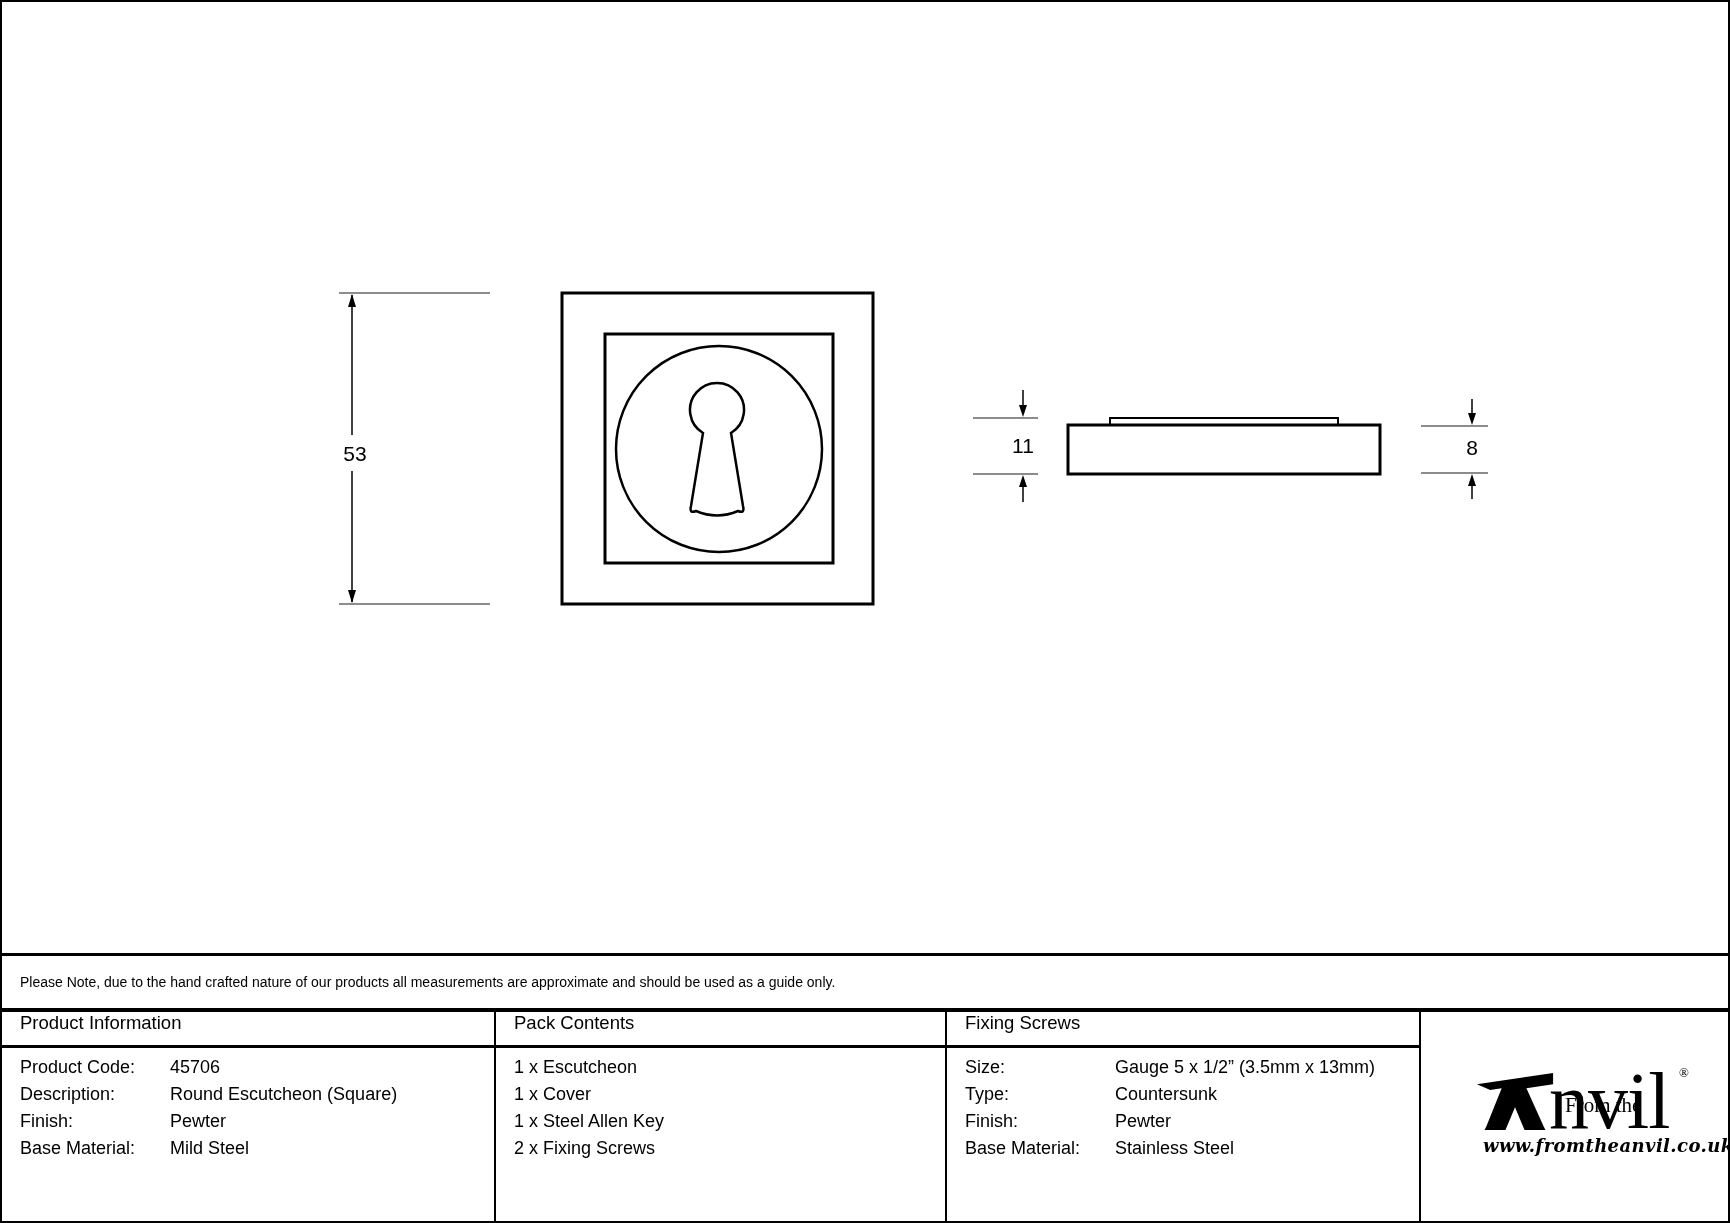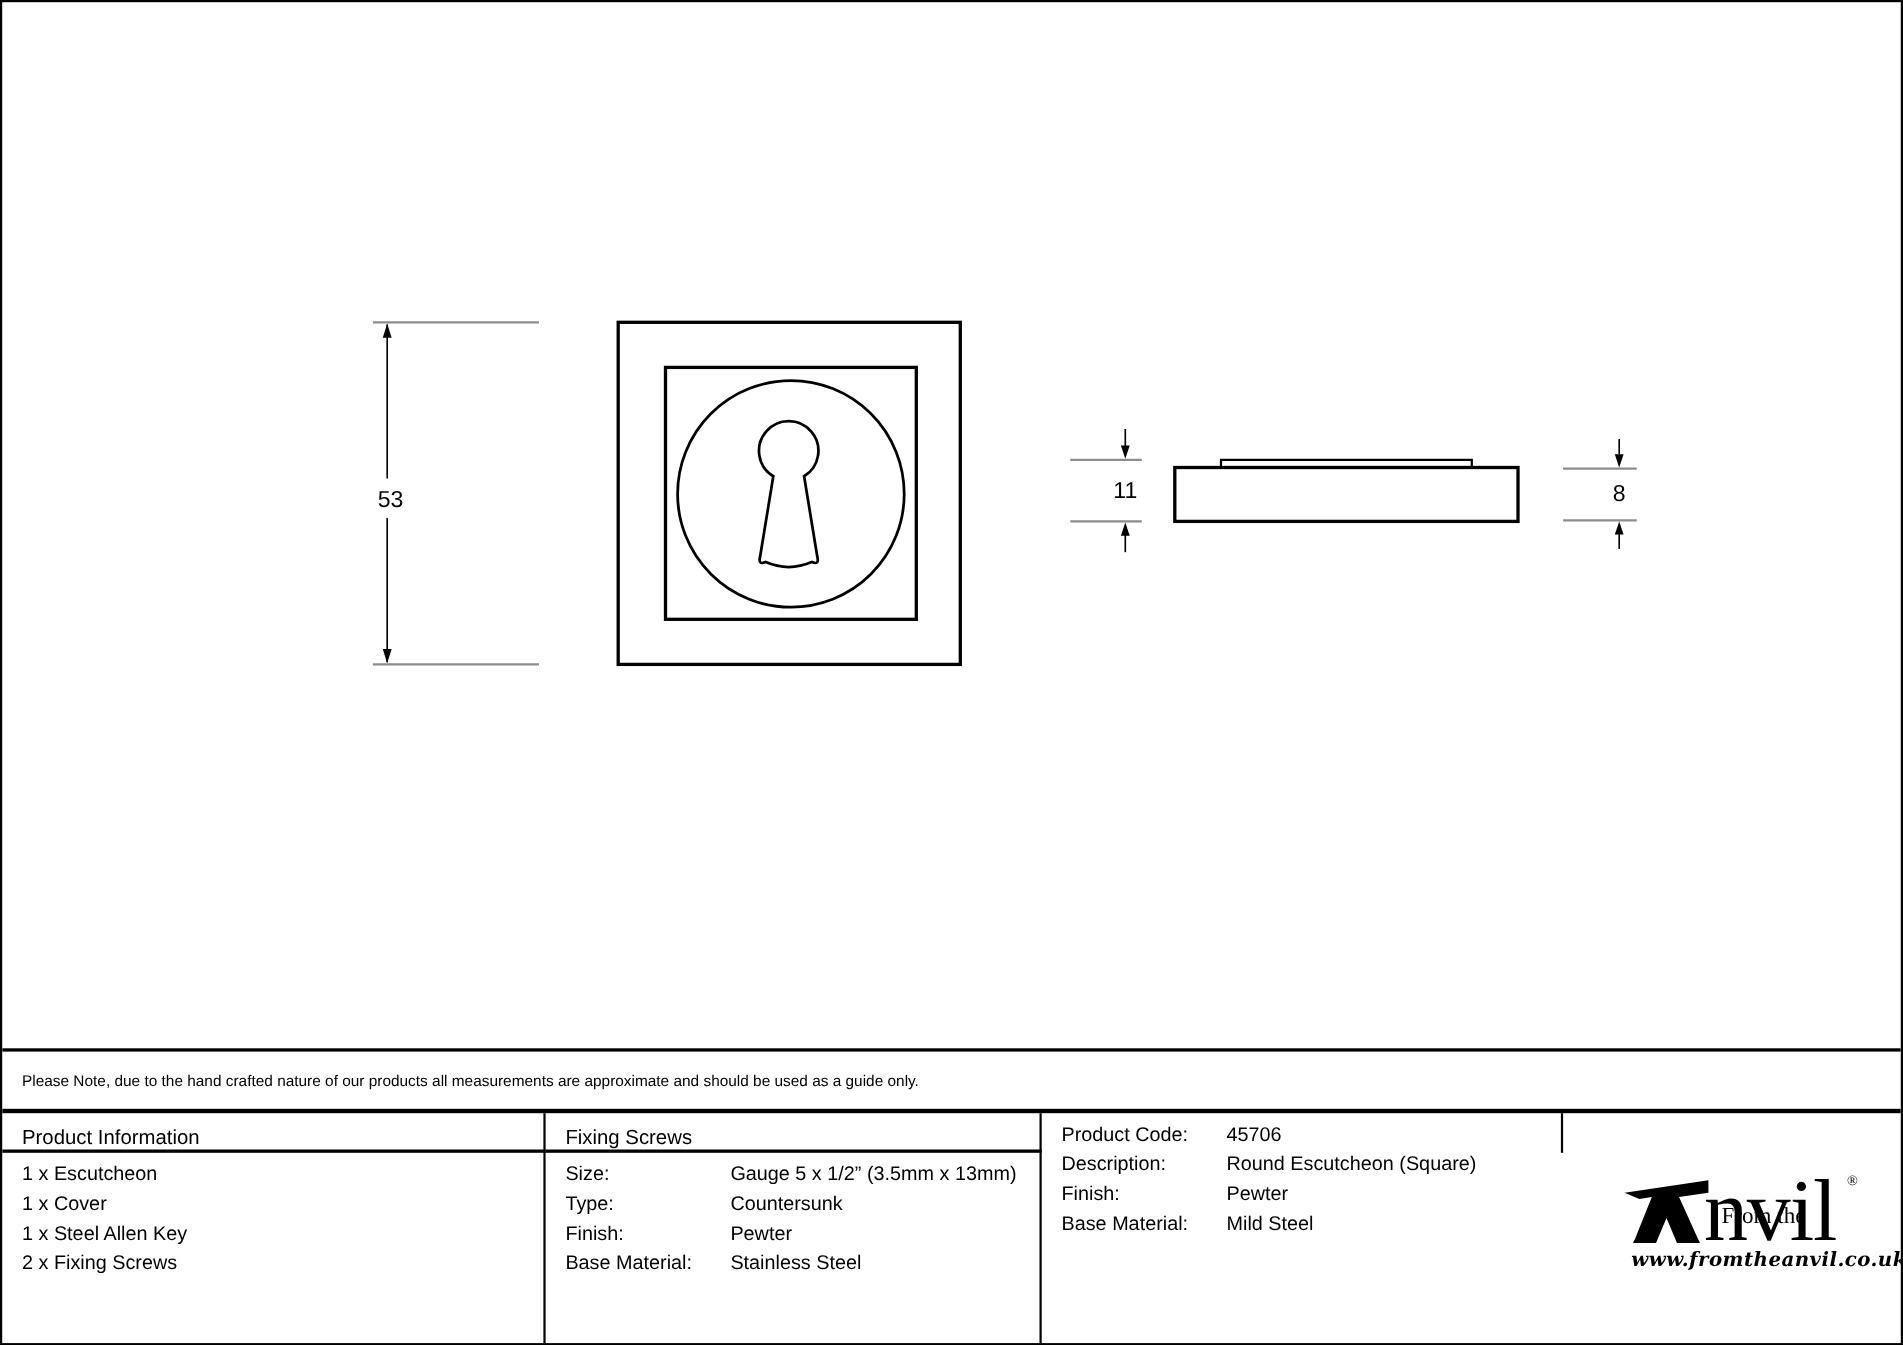--- a/index.html
+++ b/index.html
@@ -26,21 +26,21 @@
   .table-area{
     position:absolute;left:0;right:0;top:1006px;bottom:0;
     box-sizing:border-box;border-top:4px solid #000;
     display:grid;
     grid-template-columns:494px 451px 474px auto;
     grid-template-rows:36px 1fr;
   }
   .th{
     box-sizing:border-box;
     border-right:2px solid #000;border-bottom:3px solid #000;
-    display:flex;align-items:flex-end;padding-left:18px;
+    display:flex;align-items:flex-start;padding-left:18px;
     font-size:18.5px;
   }
   .td{
     box-sizing:border-box;
     border-right:2px solid #000;
     padding:6px 0 0 18px;
     font-size:18px;
   }
   .kv-row{display:grid;grid-template-columns:150px auto;height:27px;align-items:center;}
   .list-row{display:flex;align-items:center;height:27px;}
@@ -118,20 +118,23 @@
   </svg>
 
   <div class="note-bar">
     <span>Please Note, due to the hand crafted nature of our products all measurements are approximate and should be used as a guide only.</span>
   </div>
 
   <div class="table-area">
 
     <div class="th">
       <span>Product Information</span>
+    </div>
+    <div class="th">
+      <span>Pack Contents</span>
     </div>
     <div class="th">
       <span>Fixing Screws</span>
     </div>
 
     <div class="logo-cell">
       <div class="logo">
         <svg class="anvil-icon" viewBox="0 0 80 63">
           <path d="M 0 14 L 80 2 L 80 14 L 52 18 L 70 58 L 72 62 L 50 62 L 40 38 L 30 62 L 8 62 L 10 58 L 26 18 L 14 20 Z" fill="#000"></path>
         </svg>

